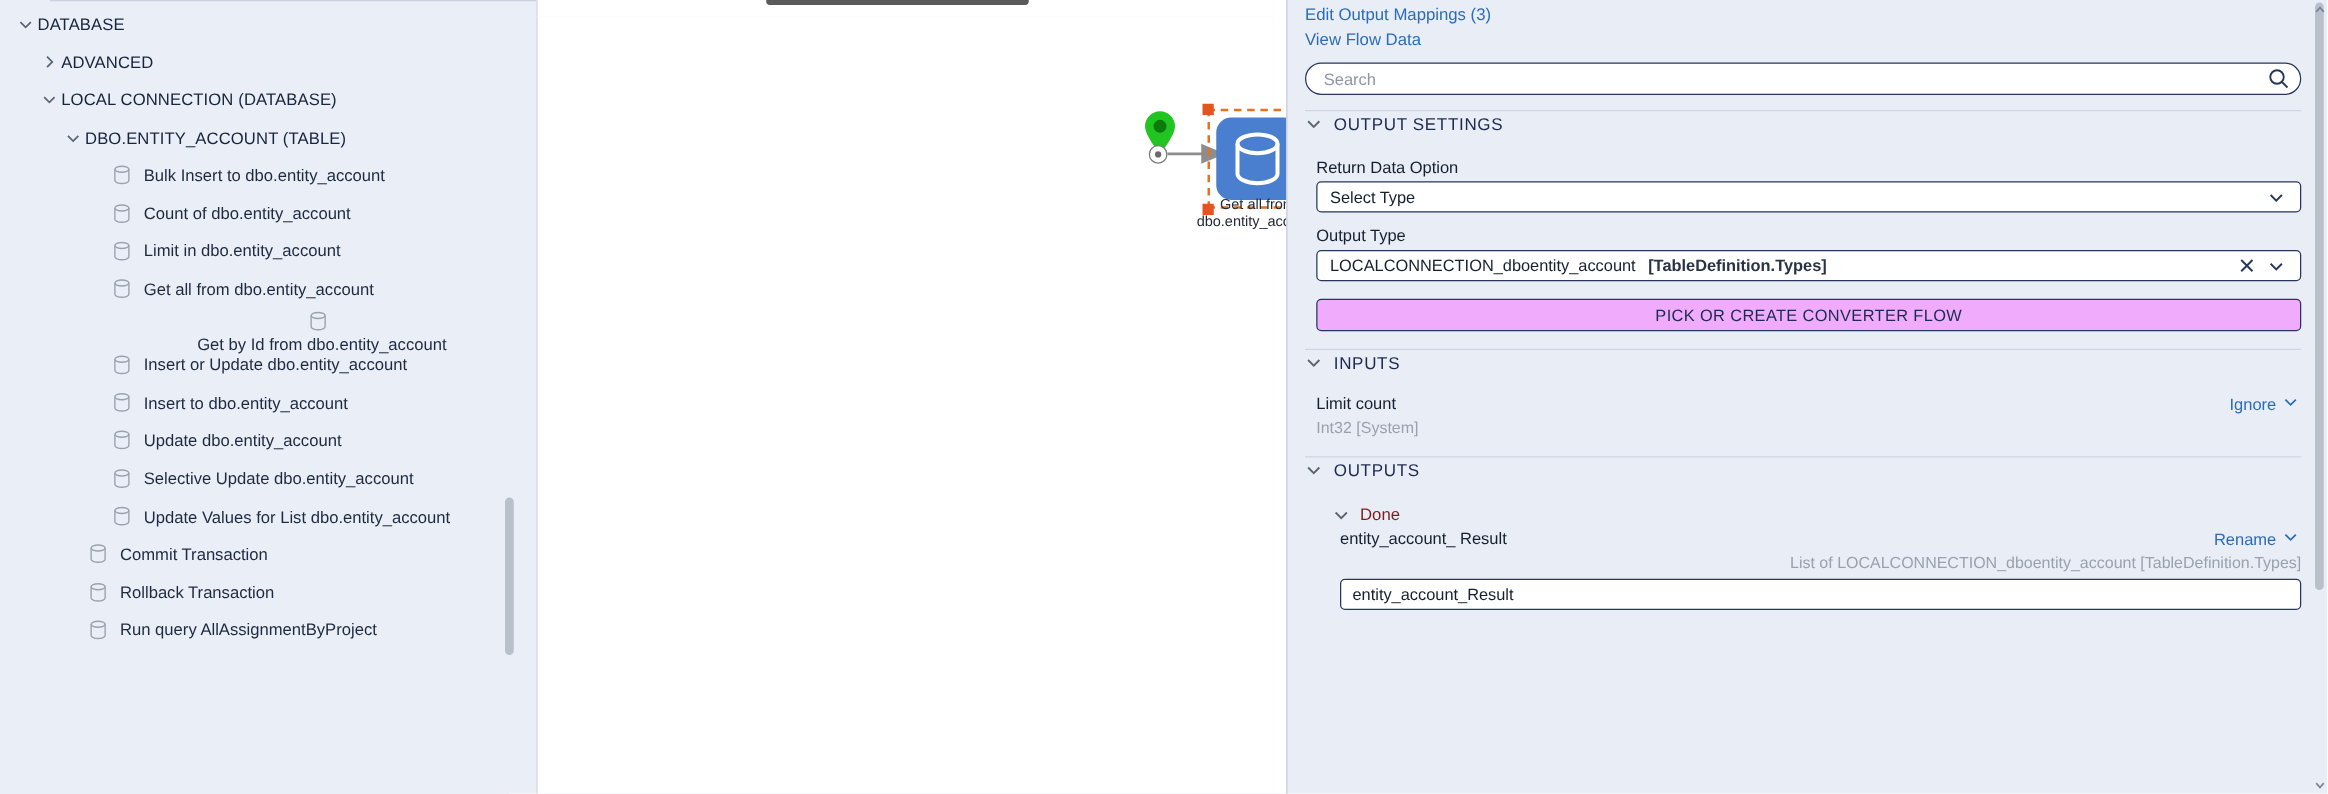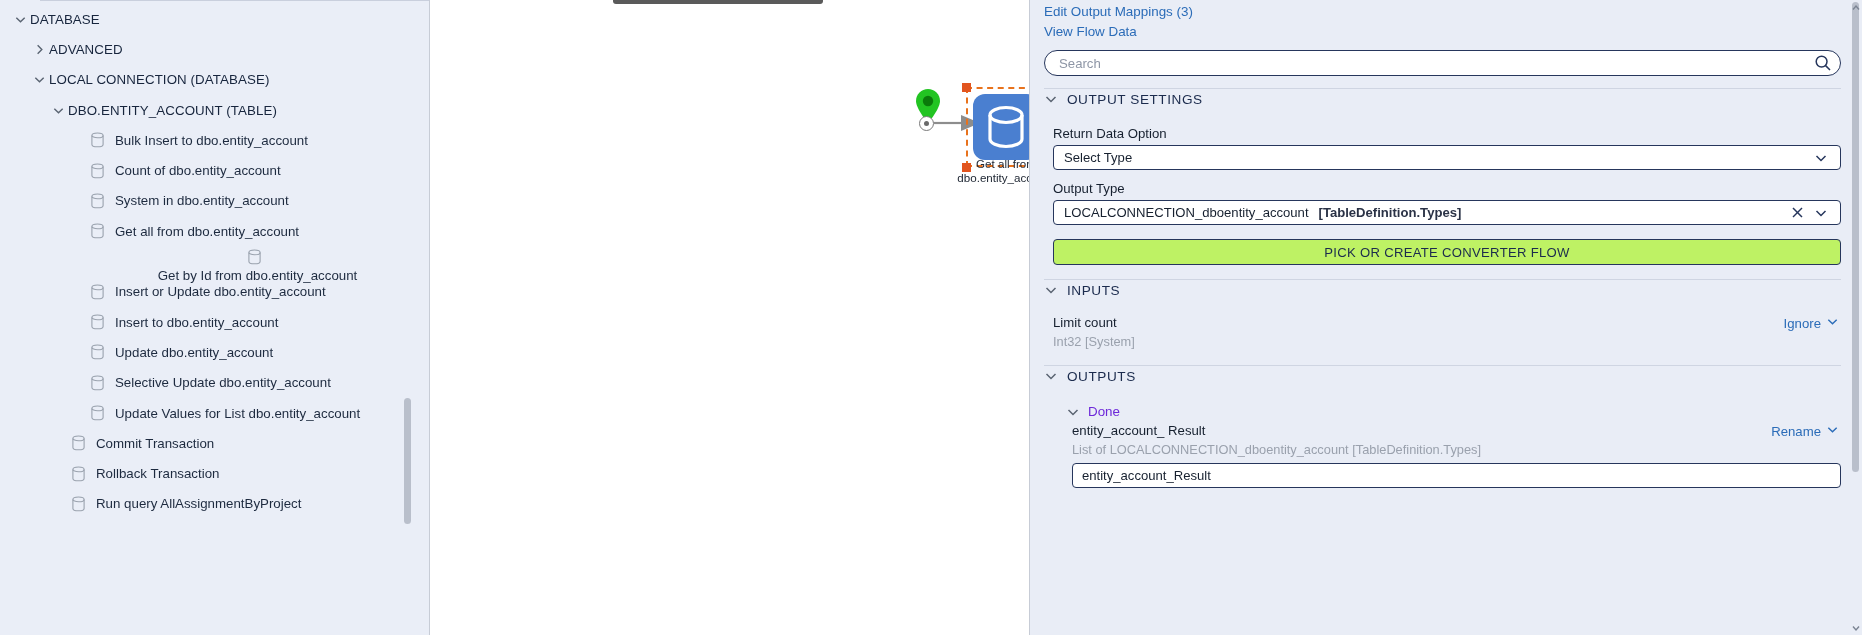--- a/index.html
+++ b/index.html
@@ -319,21 +319,21 @@
     width: 18px; height: 18px;
     display: flex; align-items: center; justify-content: center;
     color: #26365c;
     flex: 0 0 auto;
   }
   .ctrl-icon.clear { margin-right: 6px; }
 
   .wide-btn {
     margin: 14px 0 0 9px;
     height: 26px;
-    background: #bef264;
+    background: #f0abfc;
     border: 1.3px solid #26365c;
     border-radius: 4px;
     display: flex;
     align-items: center;
     justify-content: center;
     font-size: 13.1px;
     color: #1b2b4d;
     letter-spacing: 0.3px;
     cursor: pointer;
     box-sizing: border-box;
@@ -367,25 +367,25 @@
   .out-group-head {
     display: flex;
     align-items: center;
     gap: 8px;
     margin: 5px 0 4px 22px;
     cursor: pointer;
   }
   .out-group-head .chev { color: #5a6472; display: flex; }
   .out-group-title {
     font-size: 13.4px;
-    color: #6d28d9;
+    color: #7f1d1d;
   }
   .out-item { margin-left: 28px; }
   .out-item .io-row { margin-left: 0; }
-  .out-item .io-type { margin-left: 0; }
+  .out-item .io-type { margin-left: 0; text-align: right; }
   .text-input {
     width: 100%;
     height: 25px;
     margin-top: 6px;
     border: 1.3px solid #26365c;
     border-radius: 4px;
     background: #ffffff;
     box-sizing: border-box;
     padding: 0 9px;
     font-size: 13.1px;
@@ -473,21 +473,21 @@
           </span>
           <span class="leaf-label">Count of dbo.entity_account</span>
         </div>
         <div class="tree-row leaf" style="padding-left: 86px;">
           <span class="db-icon">
             <svg width="15" height="16" viewBox="0 0 15 16">
               <ellipse cx="7.5" cy="3.4" rx="5.6" ry="2.4" fill="none" stroke="#9aa2ae" stroke-width="1.1"></ellipse>
               <path d="M1.9 3.4 L1.9 12.4 C1.9 13.7 4.4 14.8 7.5 14.8 C10.6 14.8 13.1 13.7 13.1 12.4 L13.1 3.4" fill="none" stroke="#9aa2ae" stroke-width="1.1"></path>
             </svg>
           </span>
-          <span class="leaf-label">System in dbo.entity_account</span>
+          <span class="leaf-label">Limit in dbo.entity_account</span>
         </div>
         <div class="tree-row leaf" style="padding-left: 86px;">
           <span class="db-icon">
             <svg width="15" height="16" viewBox="0 0 15 16">
               <ellipse cx="7.5" cy="3.4" rx="5.6" ry="2.4" fill="none" stroke="#9aa2ae" stroke-width="1.1"></ellipse>
               <path d="M1.9 3.4 L1.9 12.4 C1.9 13.7 4.4 14.8 7.5 14.8 C10.6 14.8 13.1 13.7 13.1 12.4 L13.1 3.4" fill="none" stroke="#9aa2ae" stroke-width="1.1"></path>
             </svg>
           </span>
           <span class="leaf-label">Get all from dbo.entity_account</span>
         </div>

